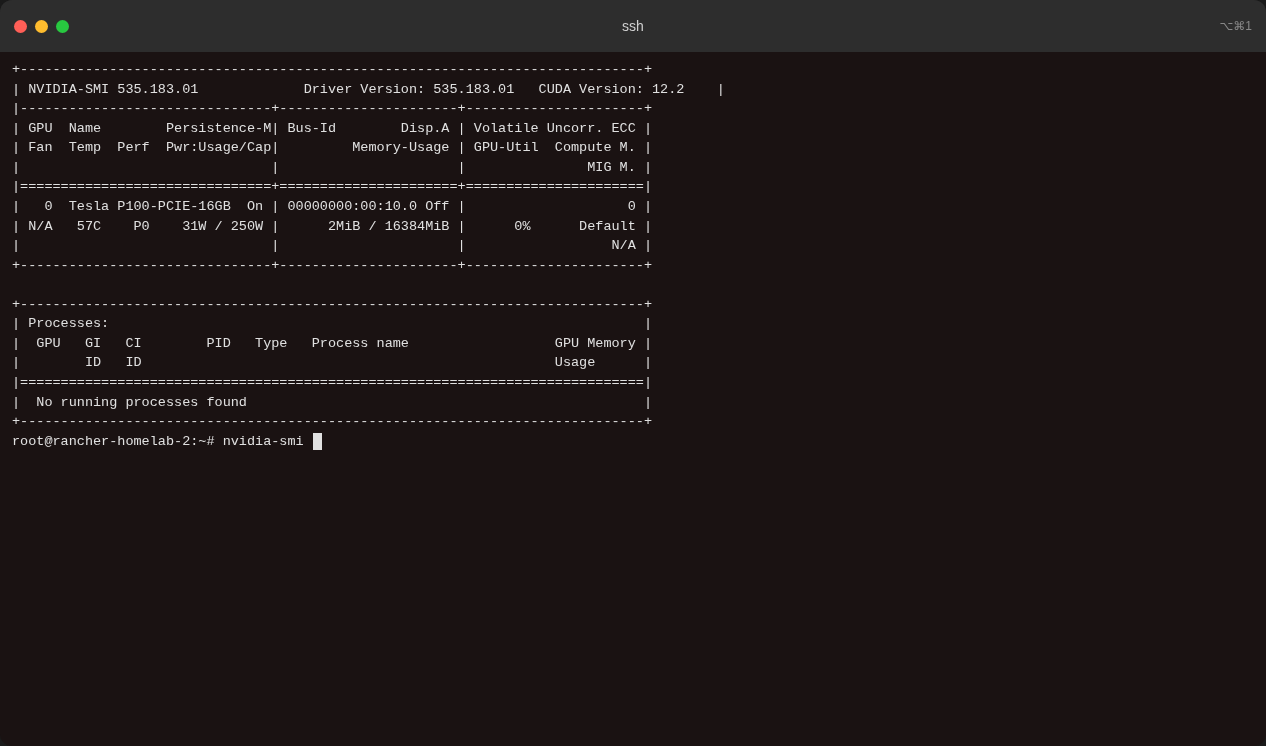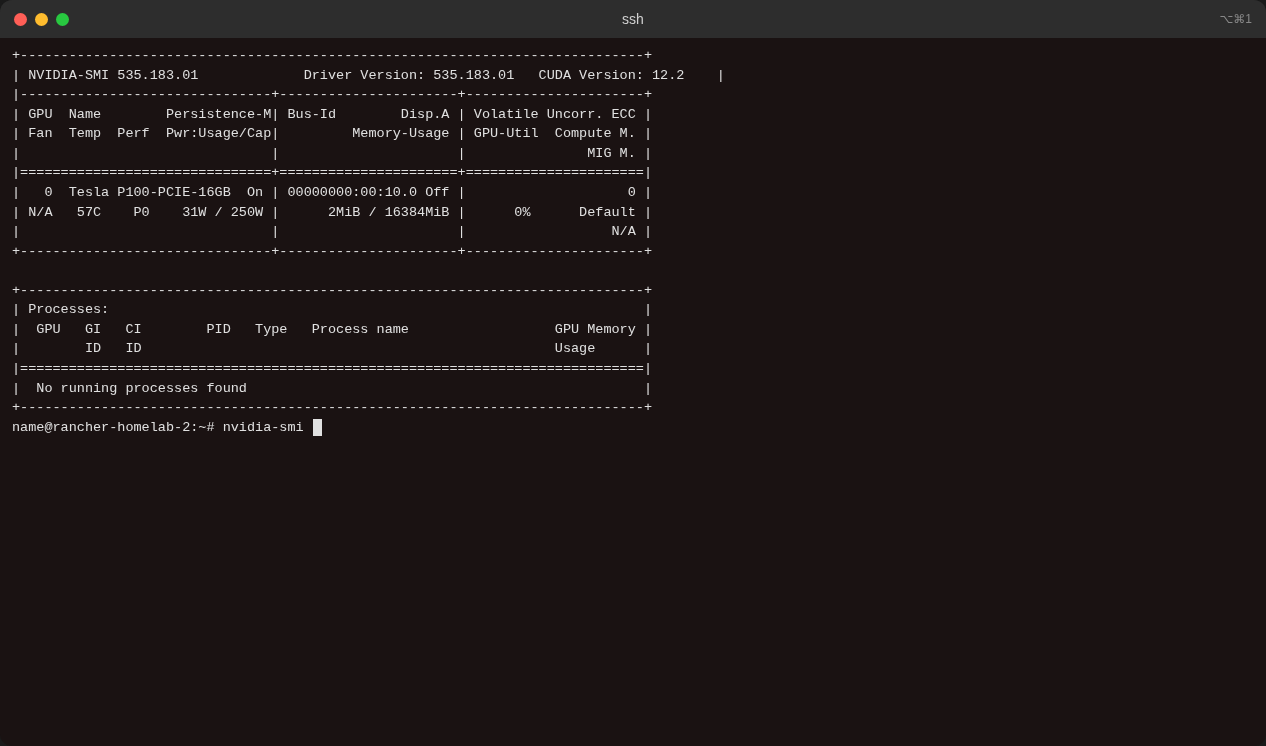--- a/index.html
+++ b/index.html
@@ -17,21 +17,21 @@
       height: 746px;
       background: #1c1c1c;
       border-radius: 12px;
       overflow: hidden;
       display: flex;
       flex-direction: column;
     }
 
     .titlebar {
       background: #2d2d2d;
-      height: 38px;
+      height: 52px;
       display: flex;
       align-items: center;
       justify-content: center;
       position: relative;
       flex-shrink: 0;
     }
 
     .traffic-lights {
       position: absolute;
       left: 14px;
@@ -115,14 +115,14 @@
 |                               |                      |                  N/A |
 +-------------------------------+----------------------+----------------------+
 
 +-----------------------------------------------------------------------------+
 | Processes:                                                                  |
 |  GPU   GI   CI        PID   Type   Process name                  GPU Memory |
 |        ID   ID                                                   Usage      |
 |=============================================================================|
 |  No running processes found                                                 |
 +-----------------------------------------------------------------------------+
-</span><div class="prompt-line"><span>name@rancher-homelab-2:~# nvidia-smi </span><span class="cursor"></span></div></div>
+</span><div class="prompt-line"><span>root@rancher-homelab-2:~# nvidia-smi </span><span class="cursor"></span></div></div>
 </div>
 
 </body></html>

